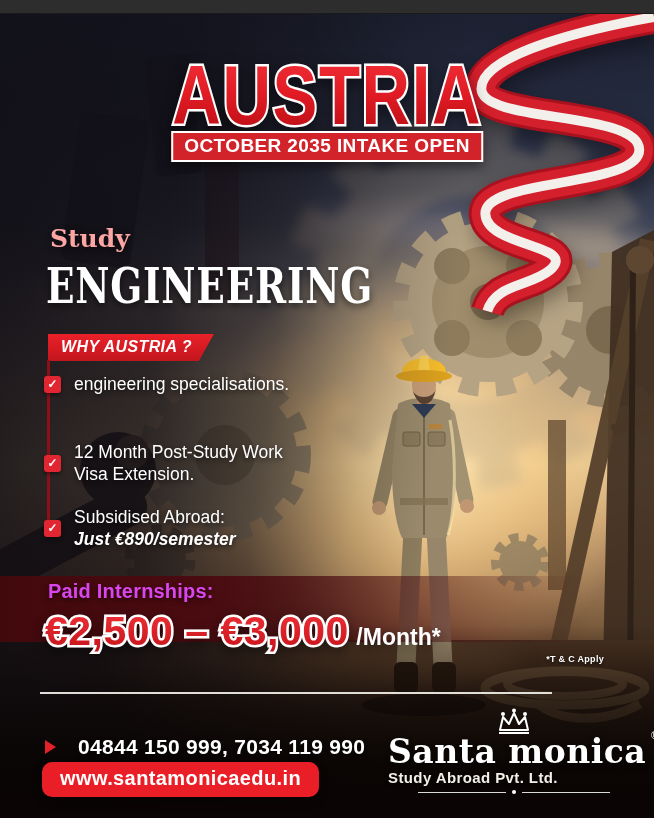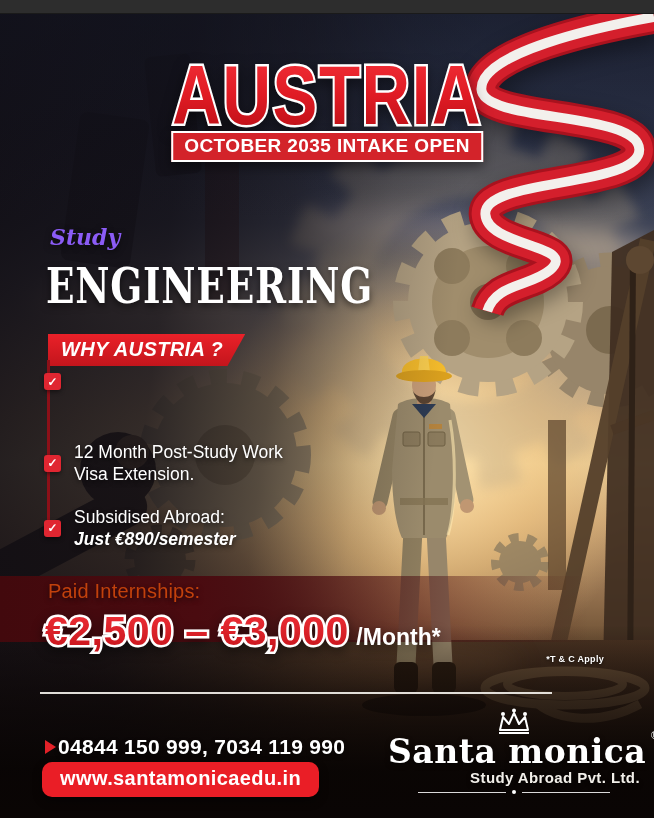--- a/index.html
+++ b/index.html
@@ -30,70 +30,70 @@
   .title-svg{position:absolute;left:0;top:28px;
       filter:drop-shadow(0 5px 7px rgba(0,0,0,0.5));}
   .title-text{font-family:"Liberation Sans",sans-serif;font-weight:700;font-size:84px;
       letter-spacing:2px;fill:url(#titleGrad);stroke:#ffffff;stroke-width:5px;paint-order:stroke;}
   .intake{position:absolute;top:117px;left:50%;transform:translateX(-50%);
       background:#d3232a;border:2px solid #fff;color:#fff;font-weight:700;font-size:19px;
       letter-spacing:0.4px;padding:2px 11px 3px;white-space:nowrap;
       box-shadow:0 5px 12px rgba(0,0,0,0.45);}
 
   
-  .study{position:absolute;left:50px;top:210px;color:#8b5cf6;
-      font-family:"DejaVu Serif",serif;font-style:italic;font-weight:700;font-size:22px;
+  .study{position:absolute;left:50px;top:210px;color:#fca5a5;
+      font-family:"DejaVu Serif",serif;font-weight:700;font-size:25px;
       text-shadow:0 2px 6px rgba(0,0,0,0.6);}
   .program{position:absolute;left:46px;top:244px;color:#fff;
       font-family:"DejaVu Serif",serif;font-weight:700;font-size:48px;letter-spacing:1px;
       transform:scaleX(0.78);transform-origin:left center;white-space:nowrap;
       text-shadow:0 3px 8px rgba(0,0,0,0.55);}
   .why-banner{position:absolute;left:48px;top:320px;color:#fff;
       background:linear-gradient(180deg,#ea2129,#c3151c);
       clip-path:polygon(0 0,100% 0,91% 100%,0 100%);
-      font-style:italic;font-weight:700;font-size:20px;letter-spacing:0.4px;
+      font-style:italic;font-weight:700;font-size:16px;letter-spacing:0.4px;
       padding:4px 22px 5px 13px;}
 
   
   .benefit-line{position:absolute;left:47px;top:346px;width:2.5px;height:176px;background:#8c1018;}
   .benefit{position:absolute;left:44px;display:flex;align-items:center;gap:13px;}
   .benefit.b1{top:359px;} .benefit.b2{top:427px;} .benefit.b3{top:492px;}
   .checkbox{width:17px;height:17px;background:#e02631;border-radius:3px;color:#fff;
       display:flex;align-items:center;justify-content:center;font-size:12px;font-weight:700;
       flex:0 0 17px;box-shadow:0 2px 4px rgba(0,0,0,0.45);}
   .benefit-text{color:#fff;font-size:17.5px;line-height:1.28;
       text-shadow:0 2px 5px rgba(0,0,0,0.65);}
   .bi{font-weight:700;font-style:italic;}
 
   
-  .pay-label{position:absolute;left:48px;top:566px;color:#c2410c;font-size:20px;font-weight:400;
+  .pay-label{position:absolute;left:48px;top:566px;color:#d946ef;font-size:20px;font-weight:700;
       letter-spacing:0.2px;text-shadow:0 2px 5px rgba(0,0,0,0.6);}
   .price-svg{position:absolute;left:42px;top:588px;
       filter:drop-shadow(0 4px 6px rgba(0,0,0,0.45));}
   .price-main{font-family:"Liberation Sans",sans-serif;font-weight:700;font-size:41px;
       letter-spacing:0.5px;fill:url(#priceGrad);stroke:#ffffff;stroke-width:5px;paint-order:stroke;}
   .price-per{font-family:"Liberation Sans",sans-serif;font-weight:700;font-size:23px;fill:#ffffff;}
 
   
   .tnc{position:absolute;right:50px;top:640px;color:#fff;font-size:9px;font-weight:700;
       letter-spacing:0.3px;text-shadow:0 1px 3px rgba(0,0,0,0.7);}
   .rule{position:absolute;left:40px;top:678px;width:512px;height:2px;background:#ece9e4;opacity:0.95;}
 
   
-  .phone-row{position:absolute;left:45px;top:721px;display:flex;align-items:center;gap:2px;cursor:pointer;}
+  .phone-row{position:absolute;left:45px;top:721px;display:flex;align-items:center;gap:22px;cursor:pointer;}
   .phone-arrow{width:0;height:0;border-left:11px solid #e32128;
       border-top:7px solid transparent;border-bottom:7px solid transparent;}
   .phone-text{color:#fff;font-size:21px;font-weight:700;letter-spacing:0.3px;white-space:nowrap;
       text-shadow:0 2px 4px rgba(0,0,0,0.6);}
   .website-pill{position:absolute;left:42px;top:748px;background:#ea1e26;border-radius:10px;
       color:#fff;font-size:20px;font-weight:600;letter-spacing:0.4px;padding:5px 18px 7px;
       box-shadow:0 4px 10px rgba(0,0,0,0.45);cursor:pointer;white-space:nowrap;}
 
   
-  .brand{position:absolute;right:14px;top:694px;width:252px;text-align:right;color:#fff;}
+  .brand{position:absolute;right:14px;top:694px;width:252px;text-align:left;color:#fff;}
   .crown{display:block;margin:0 auto 1px;}
   .wordmark-row{position:relative;display:inline-block;line-height:1;}
   .wordmark{font-family:"DejaVu Serif",serif;font-weight:700;font-size:33px;letter-spacing:0.5px;
       white-space:nowrap;text-shadow:0 2px 5px rgba(0,0,0,0.6);}
   .reg{position:absolute;right:-12px;top:-4px;font-size:10px;font-weight:400;}
   .tagline{font-size:15px;font-weight:700;letter-spacing:0.4px;color:#f2efe9;margin-top:1px;
       text-shadow:0 2px 4px rgba(0,0,0,0.6);}
   .flourish{display:flex;align-items:center;justify-content:center;gap:6px;margin-top:4px;}
   .fl-line{display:block;width:88px;height:1px;background:rgba(255,255,255,0.85);}
   .fl-dot{display:block;width:4px;height:4px;border-radius:50%;background:#fff;}
@@ -259,20 +259,21 @@
 
       <div class="study">Study</div>
       <div class="program">ENGINEERING</div>
       <div class="why-banner">WHY AUSTRIA ?</div>
 
       <div class="benefit-line"></div>
 
       <div class="benefit b1">
         <span class="checkbox">✓</span>
         <div class="benefit-text">
+          <div>engineering specialisations.</div>
         </div>
       </div>
 
       <div class="benefit b2">
         <span class="checkbox">✓</span>
         <div class="benefit-text">
           <div>12 Month Post-Study Work</div>
           <div>Visa Extension.</div>
         </div>
       </div>

